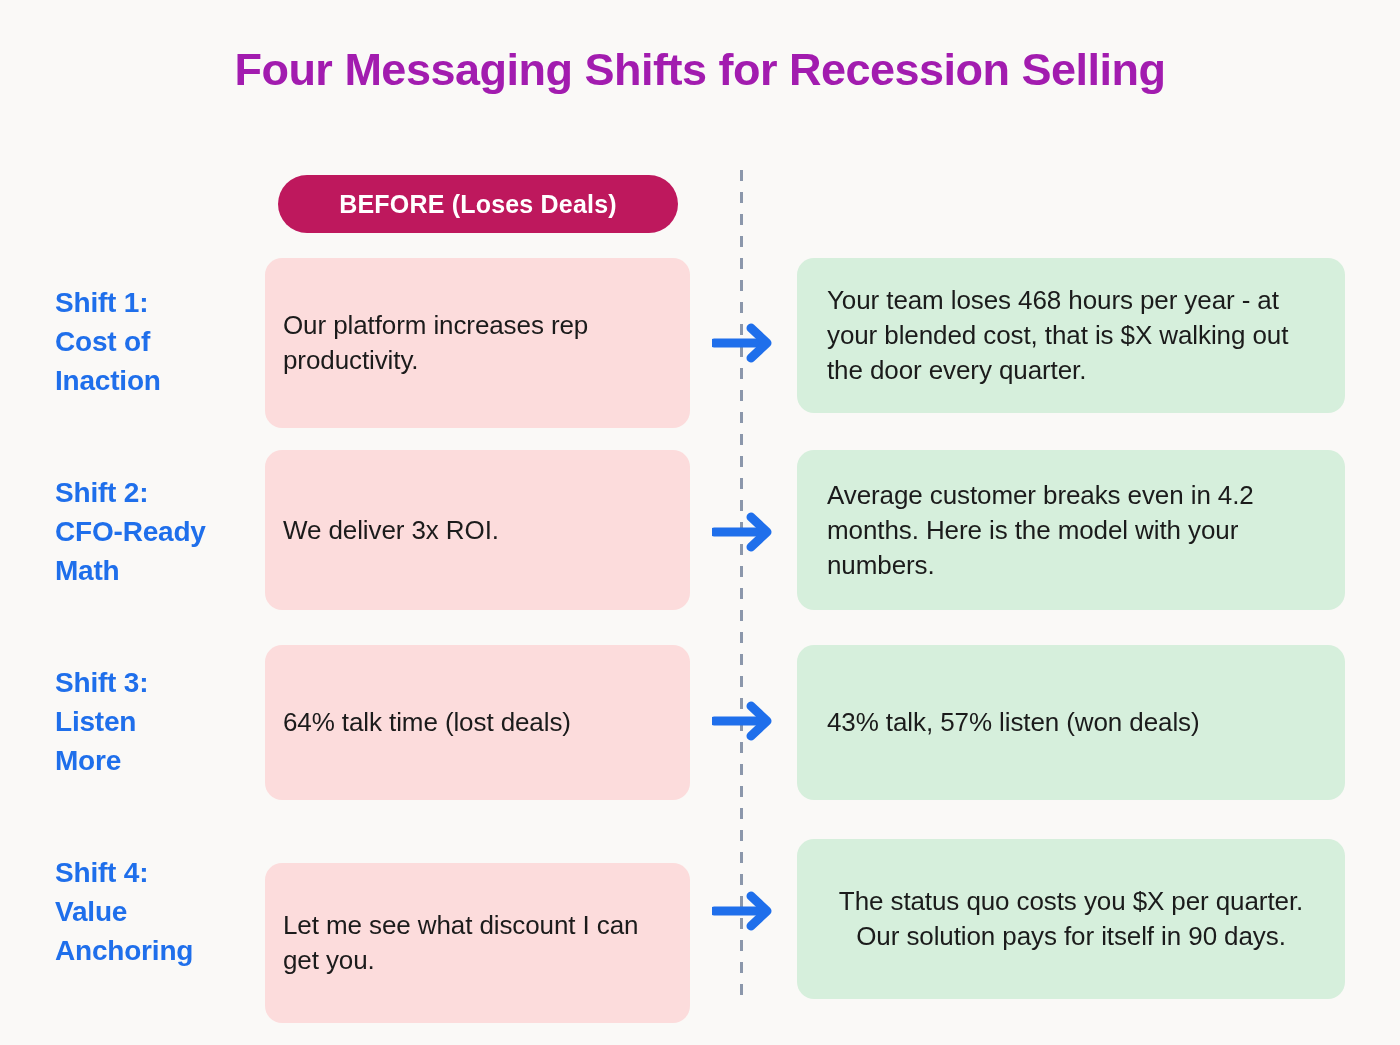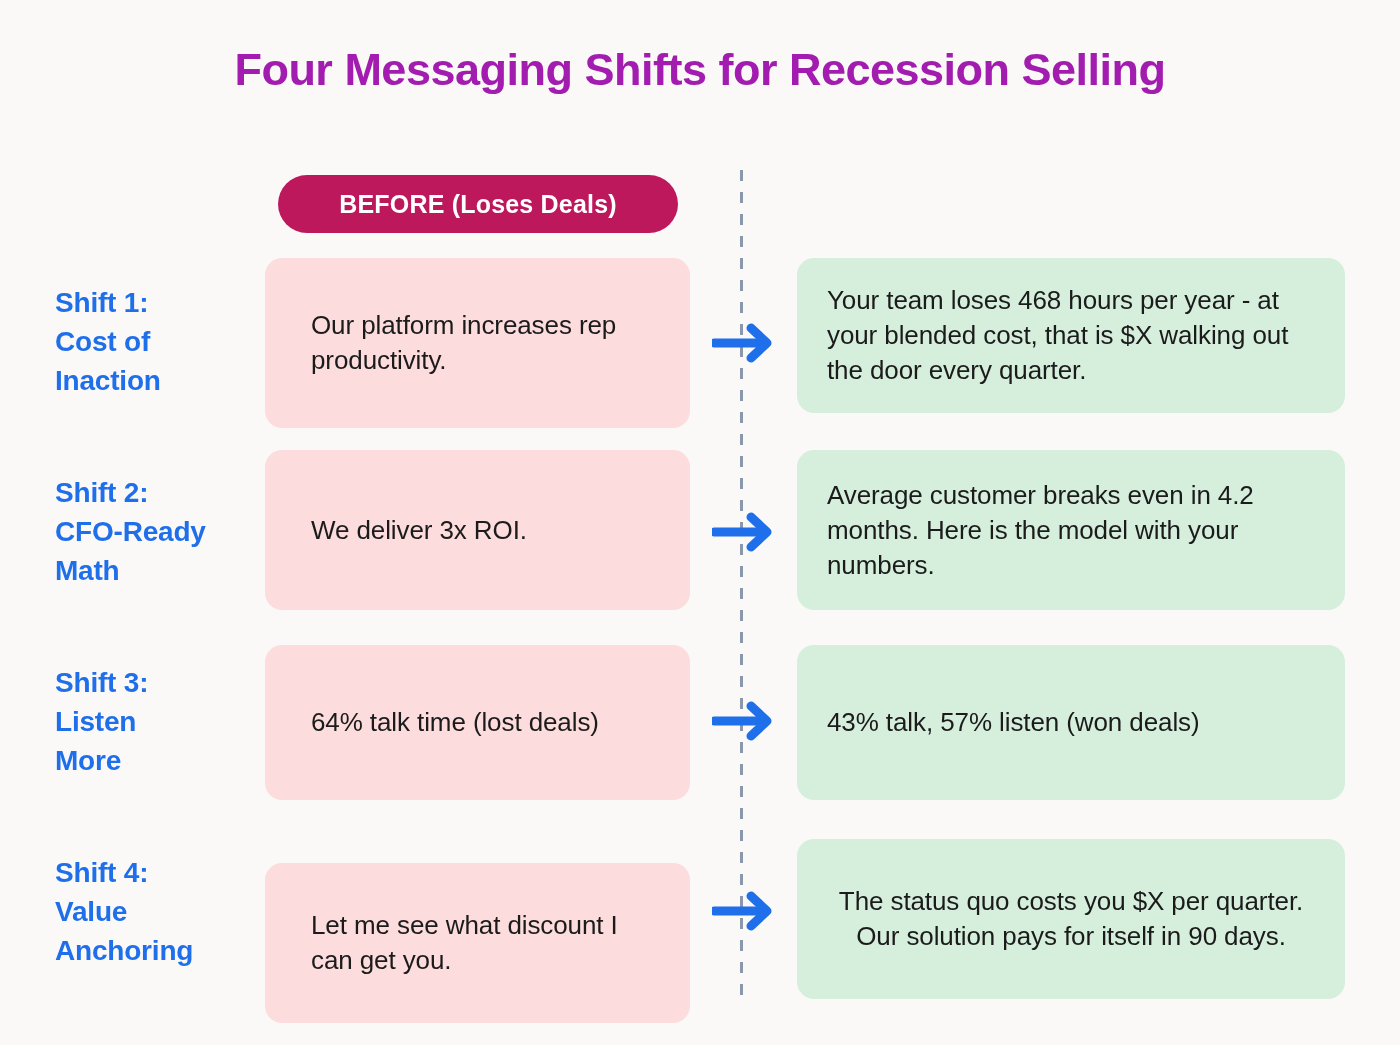--- a/index.html
+++ b/index.html
@@ -96,21 +96,21 @@
     border-radius: 17px;
     font-size: 26px;
     line-height: 35px;
     color: #1b1b1b;
     letter-spacing: -0.1px;
   }
   .card-before {
     left: 265px;
     width: 425px;
     background: #fcdcdc;
-    padding: 0 46px;
+    padding: 0 18px;
   }
   .card-after {
     left: 797px;
     width: 548px;
     background: #d6efdc;
     padding: 0 30px;
   }
   .arrow {
     position: absolute;
     left: 712px;

